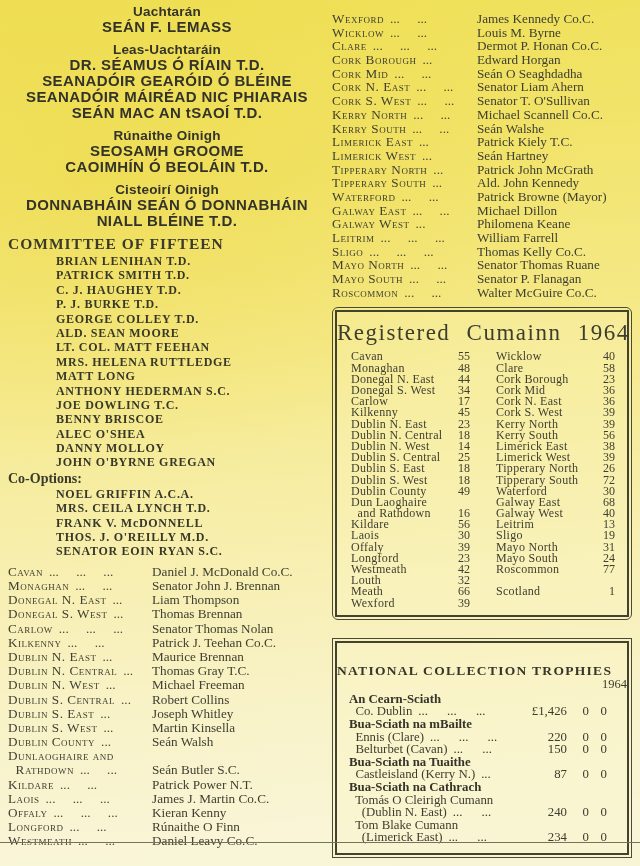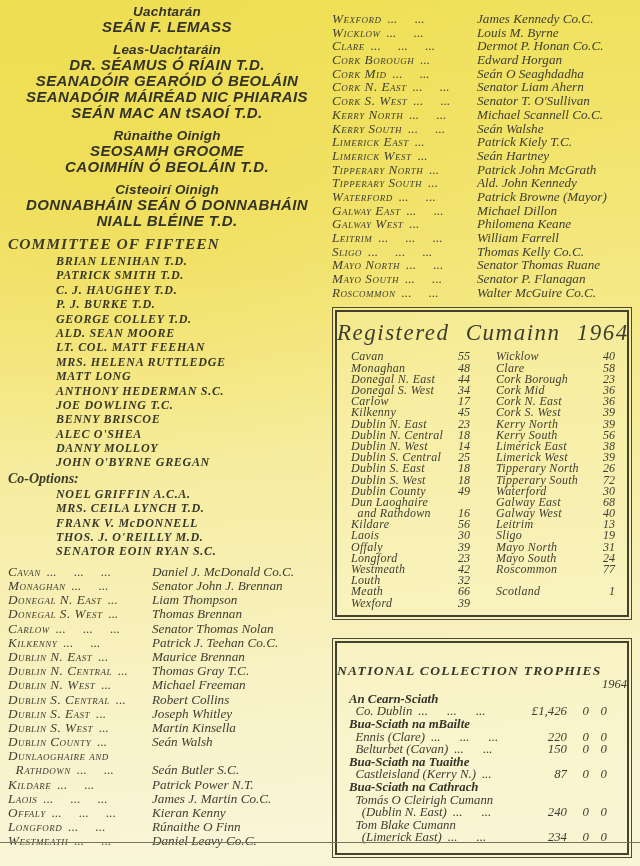--- a/index.html
+++ b/index.html
@@ -5,21 +5,20 @@
   html,body{margin:0;padding:0;}
   .page{
     position:relative;
     width:640px;height:866px;
     overflow:hidden;
     color:#3b3b2c;
     font-family:"Liberation Serif","DejaVu Serif",serif;
     background:
       radial-gradient(120% 55% at 18% 20%, rgba(236,214,60,0.45), rgba(236,214,60,0) 62%),
       linear-gradient(176deg, #efe057 0%, #f2e46d 20%, #f5e98a 40%, #f7eeab 60%, #f8f2c6 78%, #f9f5d7 95%, #f8f4d6 100%);
-    font-style: italic;
   }
   .col-left{position:absolute;left:8px;top:4px;width:318px;}
   .col-right{position:absolute;left:332px;top:6px;width:300px;}
 
   
   .officers{text-align:center;font-family:"Liberation Sans","DejaVu Sans",sans-serif;font-weight:bold;color:#33332a;}
   .off-group{margin-bottom:7px;}
   .off-title{font-size:13.5px;height:15px;line-height:15px;letter-spacing:0.2px;}
   .off-name{font-size:15px;height:16px;line-height:16px;letter-spacing:0.4px;white-space:nowrap;}
 
@@ -33,21 +32,21 @@
   .drow{display:flex;height:14.2px;line-height:14.2px;font-size:13.2px;color:#404032;}
   .county{font-variant:small-caps;letter-spacing:0.5px;white-space:pre;}
   .dots{flex:1;overflow:hidden;white-space:nowrap;word-spacing:14px;padding-left:6px;color:#4a4a3a;}
   .delegates-left .dname{width:174px;flex:none;white-space:nowrap;}
   .delegates-right .drow{height:13.7px;line-height:13.7px;}
   .delegates-right .dname{width:155px;flex:none;white-space:nowrap;}
 
   
   .box{border:1px solid #4b4b35;padding:2px;background:rgba(250,246,200,0.25);}
   .box-inner{border:2px solid #42422e;}
-  .cumainn-box{margin-top:8px;}
+  .cumainn-box{margin-top:8px;border-radius:6px;}
   .cumainn-title{text-align:center;font-size:23px;letter-spacing:1.5px;word-spacing:9px;color:#3e3e2e;padding-top:8px;height:26px;line-height:26px;margin-bottom:5px;white-space:nowrap;}
   .cumainn-cols{display:flex;padding:0 12px 6px 14px;}
   .ccol{flex:1;}
   .ccol-left{padding-right:22px;}
   .ccol-right{padding-left:4px;}
   .crow{display:flex;height:11.2px;line-height:11.2px;font-size:12px;color:#404032;}
   .ccounty{flex:1;white-space:pre;letter-spacing:0.3px;}
   .cvalue{width:26px;text-align:right;flex:none;}
 
   
@@ -77,21 +76,21 @@
   <div class="col-left">
 
     <div class="officers">
       <div class="off-group">
         <div class="off-title">Uachtarán</div>
         <div class="off-name">SEÁN F. LEMASS</div>
       </div>
       <div class="off-group">
         <div class="off-title">Leas-Uachtaráin</div>
         <div class="off-name">DR. SÉAMUS Ó RÍAIN T.D.</div>
-          <div class="off-name">SEANADÓIR GEARÓID Ó BEOLÁIN</div>
+          <div class="off-name">SEANADÓIR GEARÓID Ó BLÉINE</div>
           <div class="off-name">SEANADÓIR MÁIRÉAD NIC PHIARAIS</div>
           <div class="off-name">SEÁN MAC AN tSAOÍ T.D.</div>
       </div>
       <div class="off-group">
         <div class="off-title">Rúnaithe Oinigh</div>
         <div class="off-name">SEOSAMH GROOME</div>
           <div class="off-name">CAOIMHÍN Ó BEOLÁIN T.D.</div>
       </div>
       <div class="off-group">
         <div class="off-title">Cisteoirí Oinigh</div>

